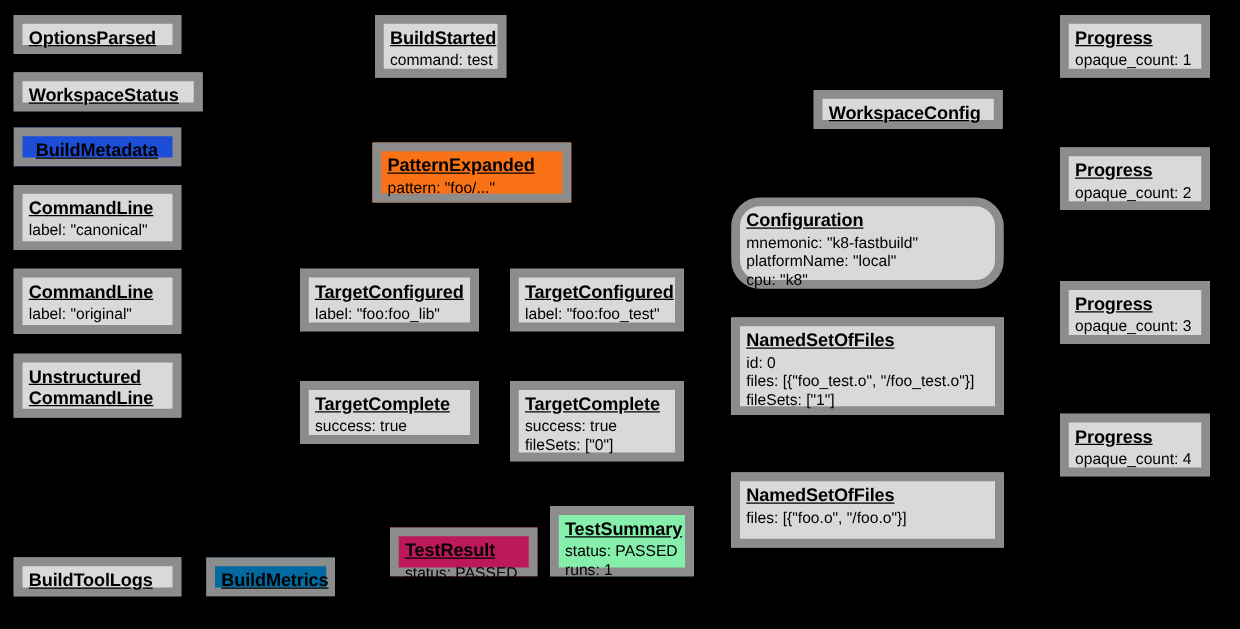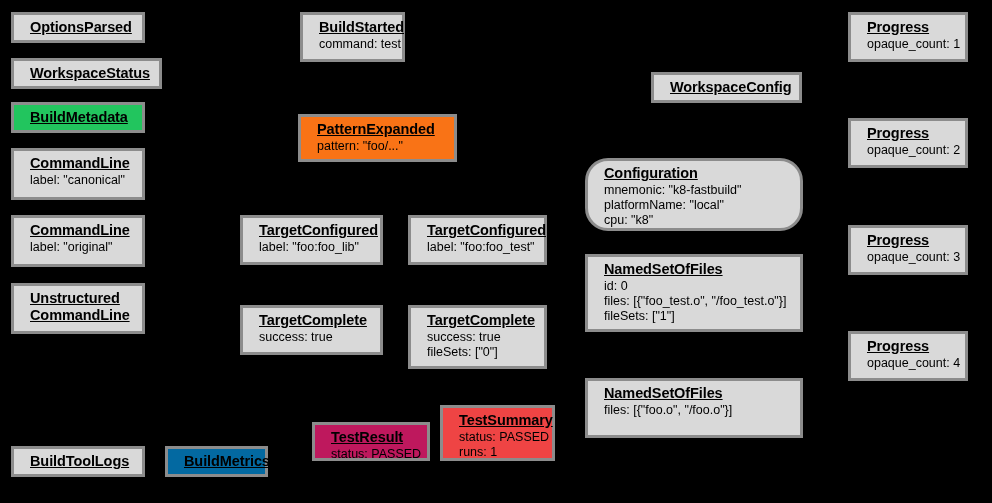--- a/index.html
+++ b/index.html
@@ -11,23 +11,23 @@
     position: relative;
     width: 992px;
     height: 503px;
     background: #000000;
     overflow: hidden;
     font-family: "Liberation Sans", sans-serif;
   }
   .node {
     position: absolute;
     background: #d9d9d9;
-    border: 3px solid #f97316;
+    border: 7px solid #f97316;
     box-sizing: border-box;
-    padding: 4px 6px 5px 16px;
+    padding: 4px 6px 5px 5px;
     color: #000000;
   }
   .node-title {
     font-weight: bold;
     font-size: 14.5px;
     line-height: 17px;
     text-decoration: underline;
     text-underline-offset: 1px;
     white-space: pre-line;
     letter-spacing: -0.1px;
@@ -45,21 +45,21 @@
 </head>
 <body>
 
 <div id="canvas" style="background: rgb(0, 0, 0);">
     <div class="node" style="left: 11px; top: 12px; width: 134px; height: 31px; background: rgb(217, 217, 217); border-color: rgb(140, 140, 140); color: rgb(0, 0, 0);">
       <div class="node-title">OptionsParsed</div>
     </div>
     <div class="node" style="left: 11px; top: 58px; width: 151px; height: 31px; background: rgb(217, 217, 217); border-color: rgb(140, 140, 140); color: rgb(0, 0, 0);">
       <div class="node-title">WorkspaceStatus</div>
     </div>
-    <div class="node" style="left: 11px; top: 102px; width: 134px; height: 31px; background: #22c55e; border-color: rgb(140, 140, 140); color: rgb(0, 0, 0);">
+    <div class="node" style="left: 11px; top: 102px; width: 134px; height: 31px; background: #1d4ed8; border-color: rgb(140, 140, 140); color: rgb(0, 0, 0); text-align: center;">
       <div class="node-title">BuildMetadata</div>
     </div>
     <div class="node" style="left: 11px; top: 148px; width: 134px; height: 52px; background: rgb(217, 217, 217); border-color: rgb(140, 140, 140); color: rgb(0, 0, 0);">
       <div class="node-title">CommandLine</div>
       <div class="node-attrs">
         <div class="attr">label: "canonical"</div>
       </div>
     </div>
     <div class="node" style="left: 11px; top: 215px; width: 134px; height: 52px; background: rgb(217, 217, 217); border-color: rgb(140, 140, 140); color: rgb(0, 0, 0);">
       <div class="node-title">CommandLine</div>
@@ -113,21 +113,21 @@
         <div class="attr">success: true</div>
         <div class="attr">fileSets: ["0"]</div>
       </div>
     </div>
     <div class="node" style="left: 312px; top: 422px; width: 118px; height: 39px; background: #be185d; border-color: rgb(140, 140, 140); color: rgb(0, 0, 0);">
       <div class="node-title">TestResult</div>
       <div class="node-attrs">
         <div class="attr">status: PASSED</div>
       </div>
     </div>
-    <div class="node" style="left: 440px; top: 405px; width: 115px; height: 56px; background: #ef4444; border-color: rgb(140, 140, 140); color: rgb(0, 0, 0);">
+    <div class="node" style="left: 440px; top: 405px; width: 115px; height: 56px; background: #86efac; border-color: rgb(140, 140, 140); color: rgb(0, 0, 0);">
       <div class="node-title">TestSummary</div>
       <div class="node-attrs">
         <div class="attr">status: PASSED</div>
         <div class="attr">runs: 1</div>
       </div>
     </div>
     <div class="node" style="left: 651px; top: 72px; width: 151px; height: 31px; background: rgb(217, 217, 217); border-color: rgb(140, 140, 140); color: rgb(0, 0, 0);">
       <div class="node-title">WorkspaceConfig</div>
     </div>
     <div class="node" style="left: 585px; top: 158px; width: 218px; height: 73px; background: rgb(217, 217, 217); border-color: rgb(140, 140, 140); color: rgb(0, 0, 0); border-radius: 23px;">

